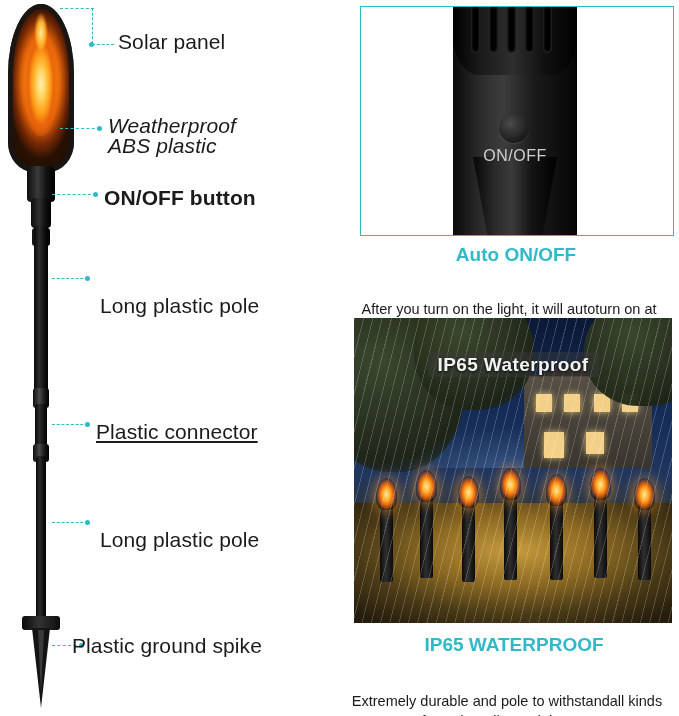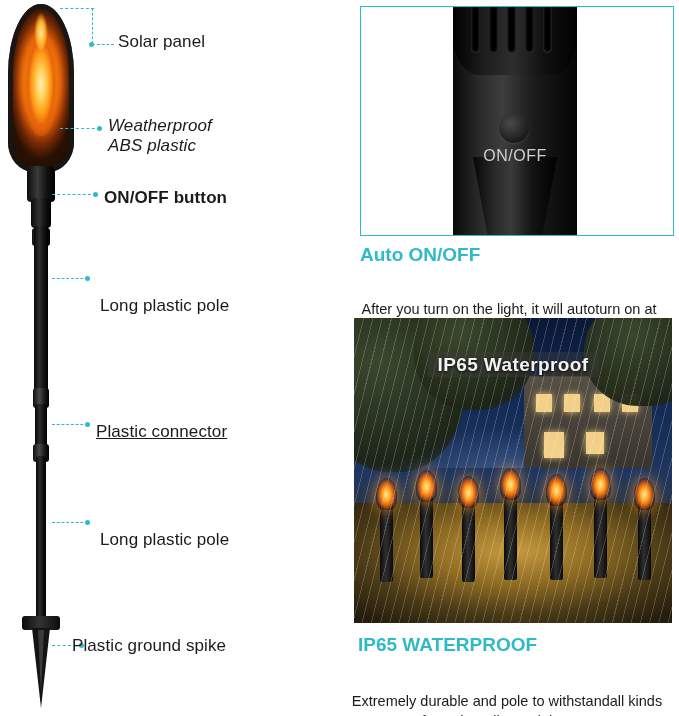--- a/index.html
+++ b/index.html
@@ -35,21 +35,21 @@
   }
   .dot {
     position: absolute;
     width: 5px; height: 5px;
     background: #2fb9c9;
     border-radius: 50%;
   }
 
   .label {
     position: absolute;
-    font-size: 17px;
+    font-size: 21px;
     color: #1b1b1b;
     line-height: 20px;
     letter-spacing: .1px;
     white-space: pre-line;
   }
 
   
   #torch {
     position: absolute;
     left: 0; top: 0;
@@ -196,20 +196,21 @@
     text-align: center;
     color: #cfcfcf;
     font-size: 16px;
     letter-spacing: .5px;
     font-family: "Liberation Sans", sans-serif;
   }
 
   .cap-title {
     position: absolute;
     width: 312px;
+    text-align: center;
     color: #2fb9c9;
     font-size: 19px;
     font-weight: 700;
   }
   .cap-body {
     position: absolute;
     width: 318px;
     color: #1b1b1b;
     font-size: 14.5px;
     line-height: 20px;

